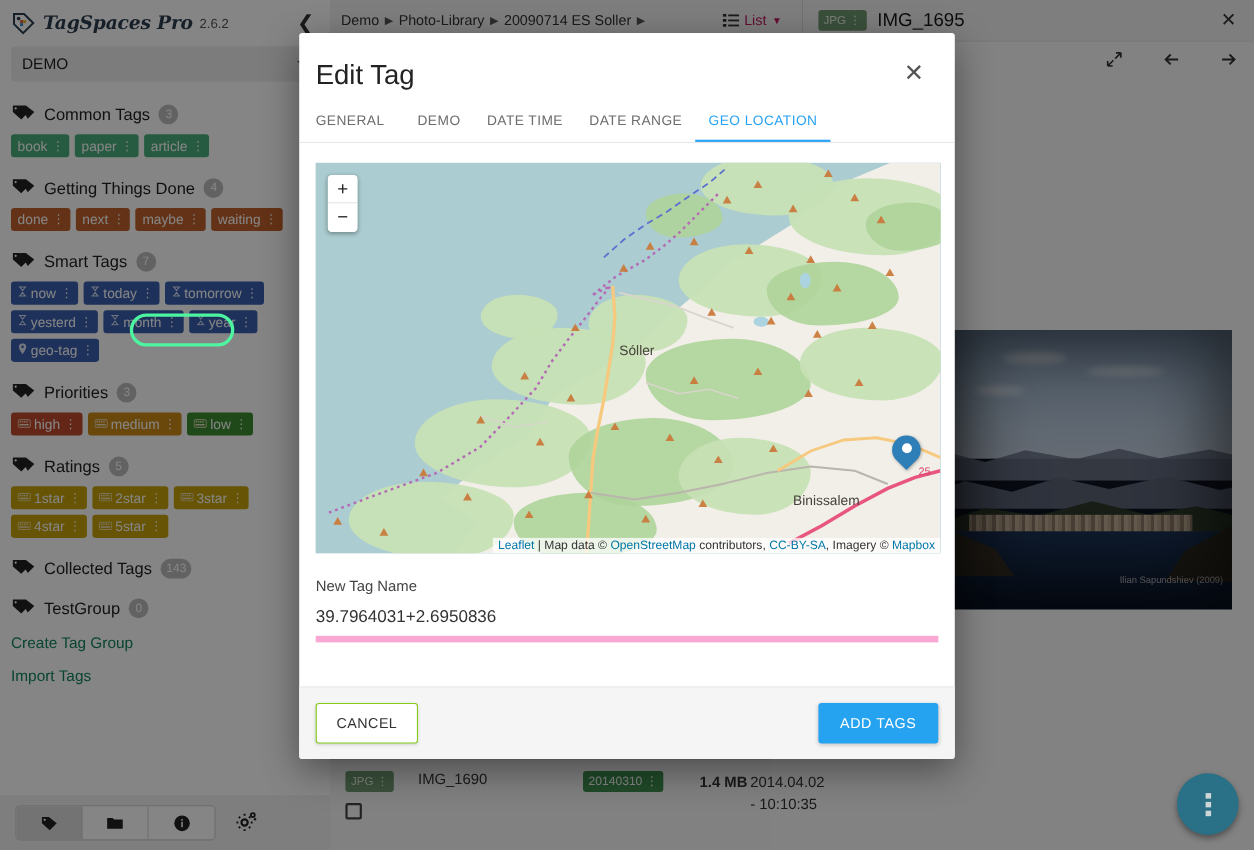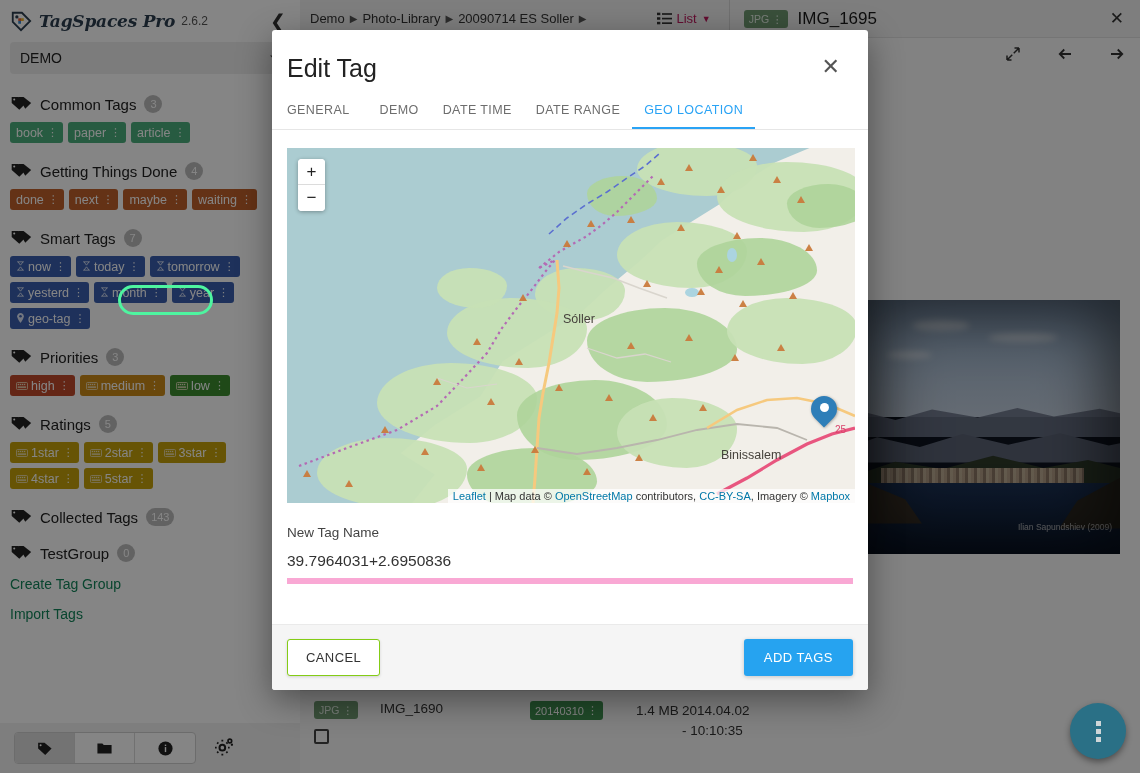--- a/index.html
+++ b/index.html
@@ -93,21 +93,21 @@
   .badge-green { background: #3f8f4f; color: #fff; font-size: 11px; padding: 3px 5px; border-radius: 3px;
                  display: inline-flex; align-items: center; gap: 3px; }
   .secondright { margin-left: auto; display: flex; align-items: center; gap: 34px; font-size: 18px; color: #333; }
 
   
   .filelist { position: absolute; left: 0; right: 440px; bottom: 0; top: 690px;
               background: #f7f7f7; border-top: 1px solid #e2e2e2; }
   .frow { display: grid; grid-template-columns: 66px 150px 106px 46px 1fr; align-items: start;
           padding: 10px 14px 0 14px; font-size: 13.5px; color: #333; }
   .frow .cb { width: 15px; height: 15px; border: 2px solid #444; border-radius: 2px; margin-top: 10px; }
-  .fsize { line-height: 1.45; }
+  .fsize { line-height: 1.45; font-weight: bold; }
   .fdate { line-height: 1.45; }
 
   
   .photo {
     position: absolute; right: 20px; top: 300px; width: 254px; height: 254px;
     overflow: hidden; background: #0e1420;
   }
   .photo .sky { position:absolute; left:0; top:0; right:0; height: 46%;
     background: linear-gradient(#8ea8c6 0%, #a8bcd2 45%, #c2cedd 100%); }
   .photo .cloud { position:absolute; background: rgba(255,255,255,.5); border-radius: 50%; filter: blur(3px); }

